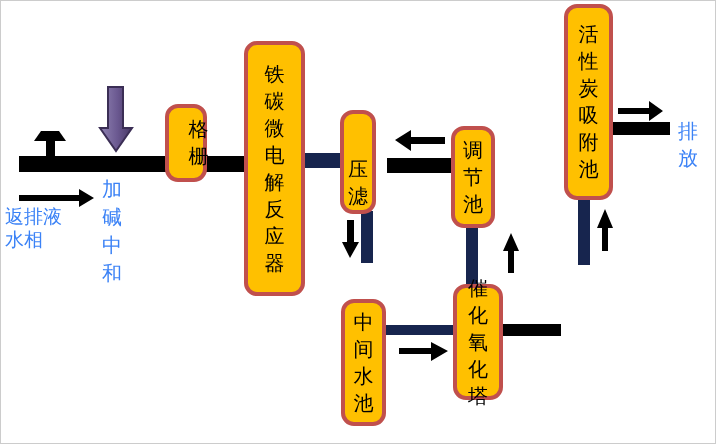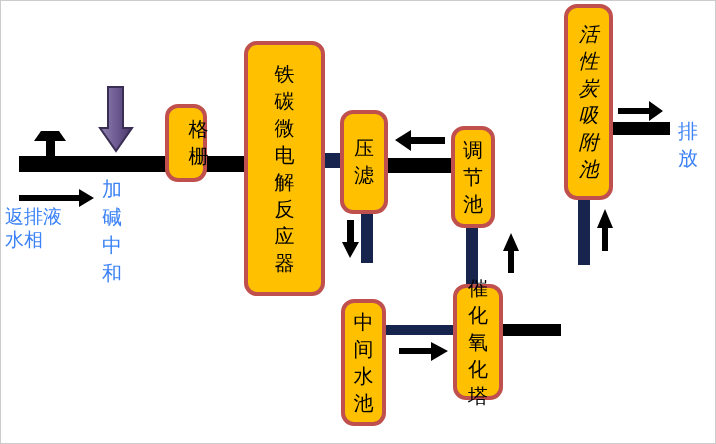--- a/index.html
+++ b/index.html
@@ -28,27 +28,27 @@
     text-align:center;
     word-break:break-all;
     color:#000;
   }
   .free-label{position:absolute;z-index:2;color:#3b82f6;}
   #influent-label{left:4px;top:204px;font-size:19px;line-height:23px;white-space:pre-line;}
   #alkali-label{left:99px;top:174px;width:24px;font-size:20px;line-height:28px;word-break:break-all;text-align:center;}
   #discharge-label{left:677px;top:117px;font-size:20px;letter-spacing:1px;}
   
   #node-grid{left:164px;top:103px;width:42px;height:78px;padding-left:25px;}
-  #node-reactor{left:243px;top:40px;width:81px;height:255px;align-items:center;}
-  #node-press-filter{left:339px;top:109px;width:48px;height:104px;}
+  #node-reactor{left:243px;top:40px;width:61px;height:255px;align-items:center;}
+  #node-press-filter{left:339px;top:109px;width:36px;height:104px;align-items:flex-end;}
   #node-regulating-tank{left:450px;top:125px;width:44px;height:102px;}
   #node-intermediate-tank{left:340px;top:258px;width:45px;height:127px;margin-top:40px;}
   #node-catalytic-tower{left:452px;top:283px;width:50px;height:116px;}
   #node-sedimentation-tank{left:558px;top:262px;width:51px;height:105px;}
-  #node-carbon-tank{left:563px;top:3px;width:49px;height:196px;font-style:italic;}
+  #node-carbon-tank{left:563px;top:3px;width:49px;height:196px;}
 </style>
 </head>
 <body>
 
 <div class="canvas">
 
   <svg class="pipes" width="716" height="444" viewBox="0 0 716 444">
     <defs>
       <linearGradient id="purpleGrad" x1="0" y1="0" x2="1" y2="0">
         <stop offset="0" stop-color="#9184B3"></stop>

